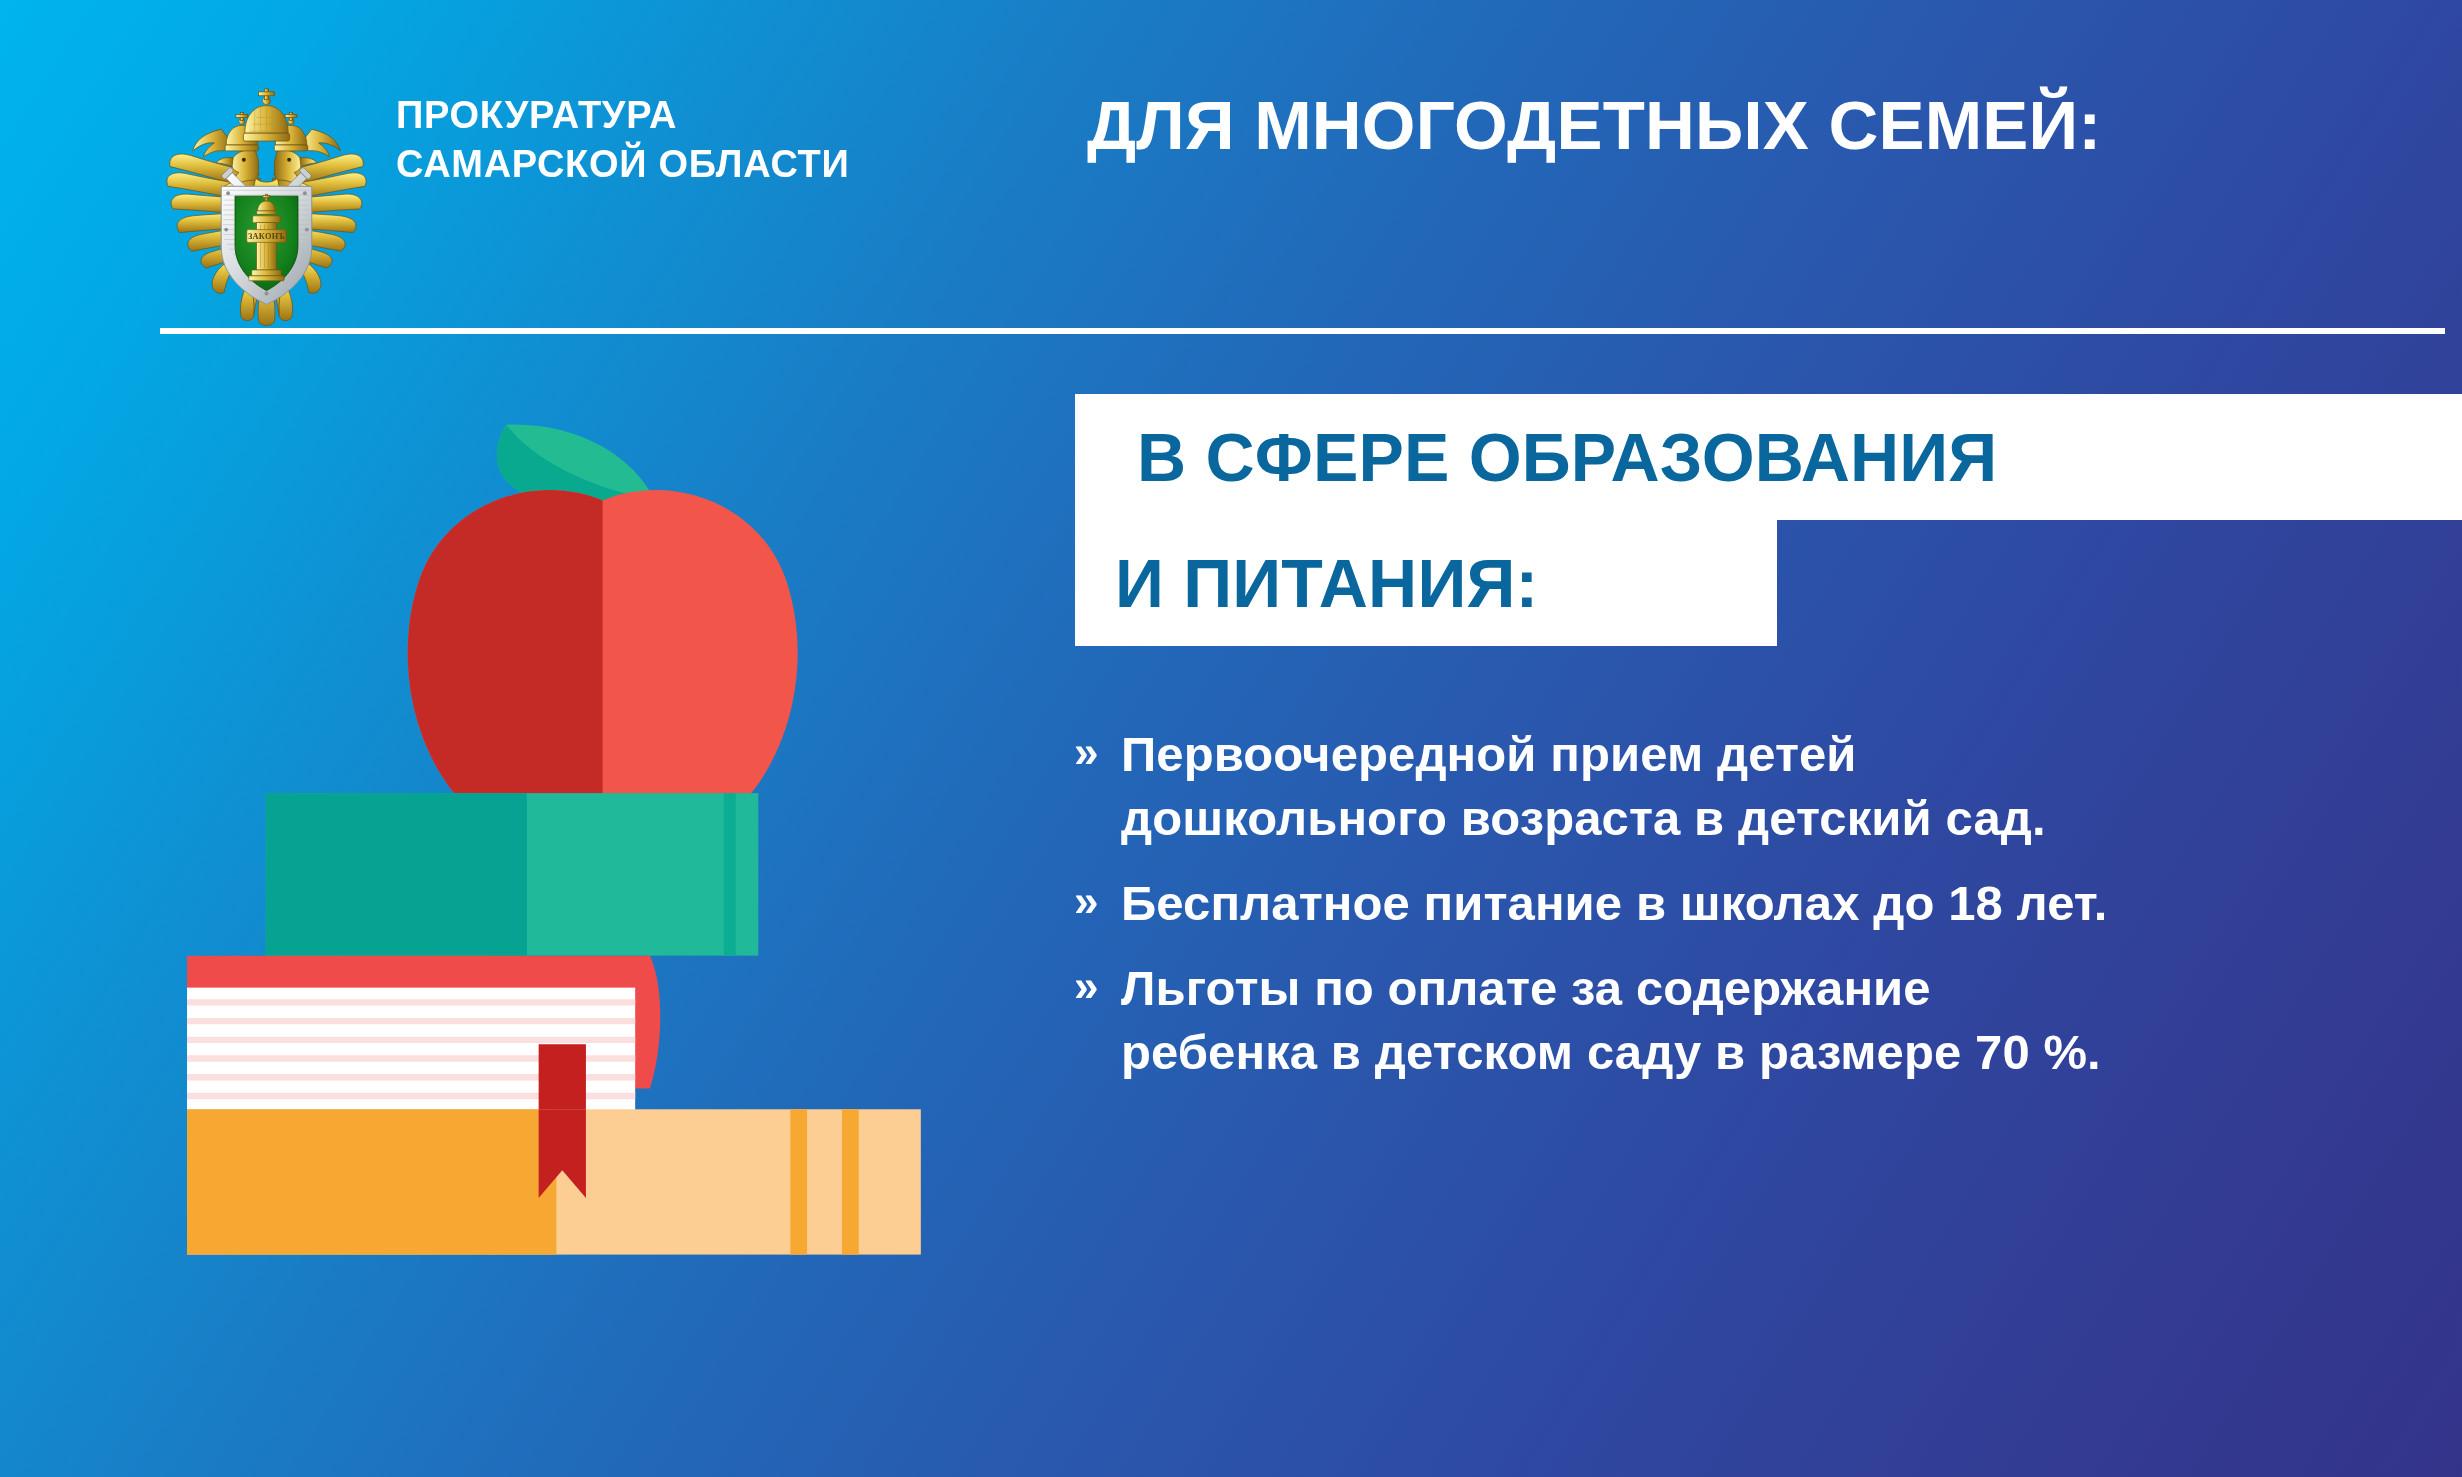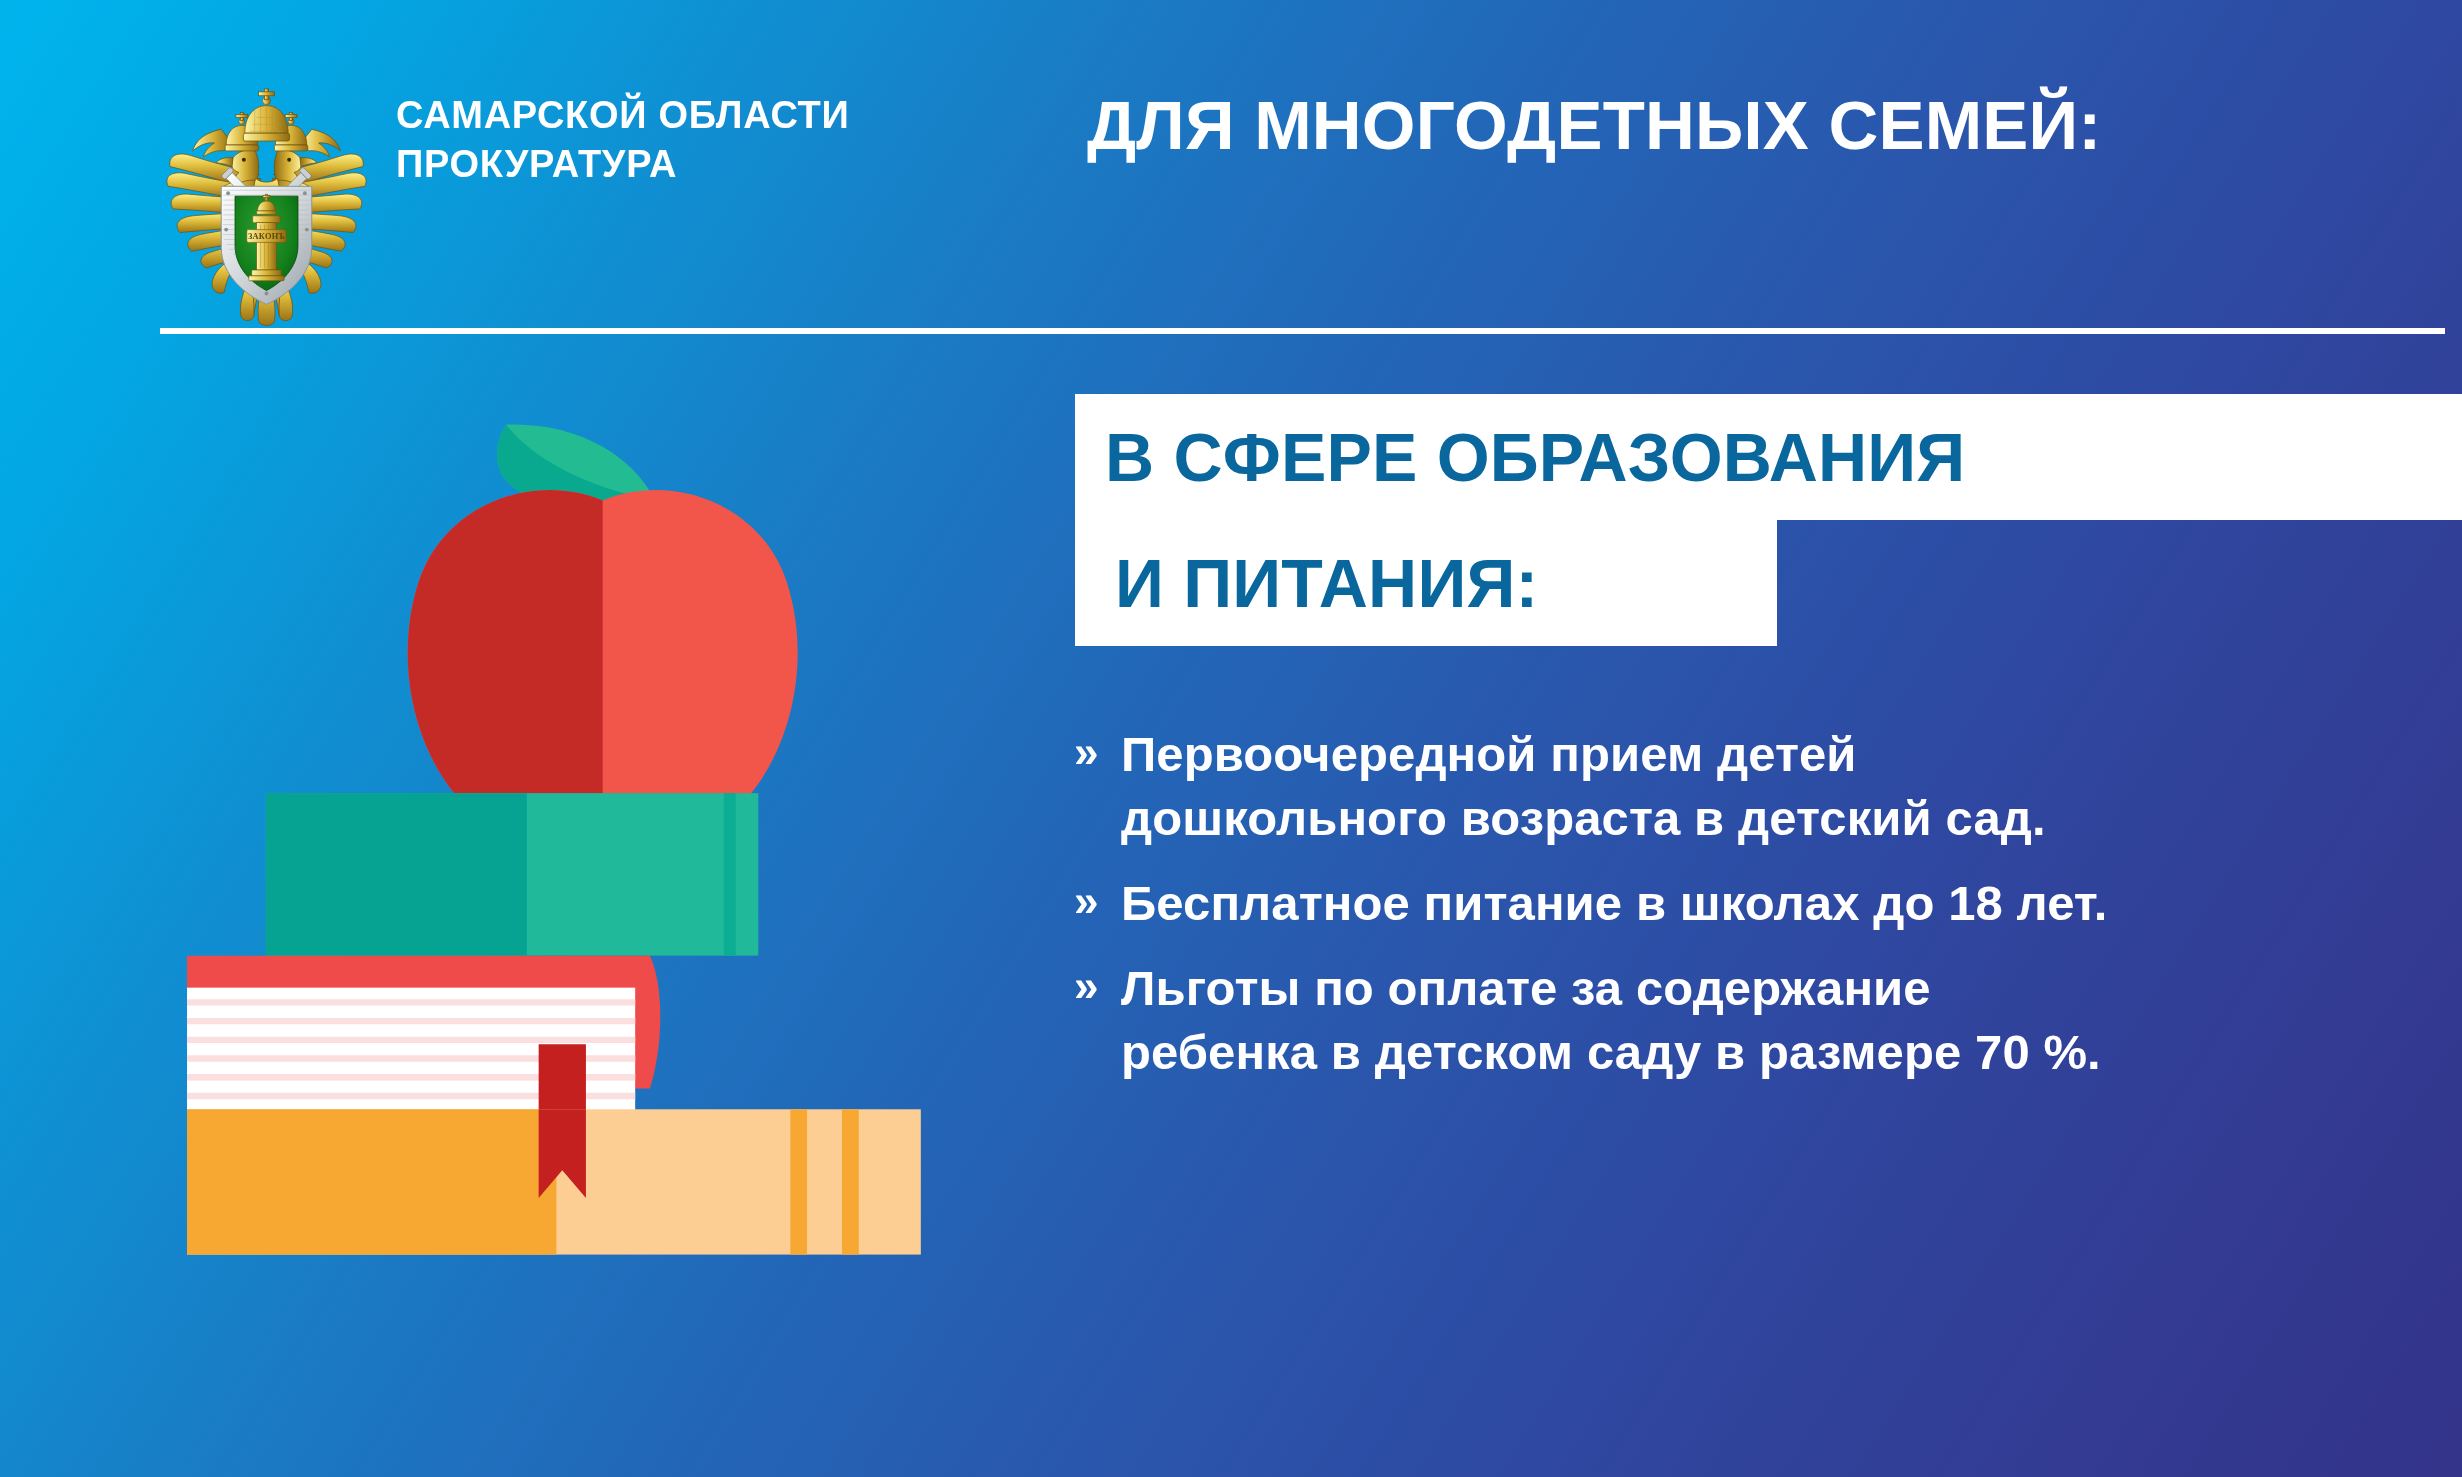--- a/index.html
+++ b/index.html
@@ -57,21 +57,21 @@
   .hbox{
     position:absolute;
     background:#ffffff;
     color:#0A679E;
     font-weight:700;
     font-size:68px;
     letter-spacing:0.2px;
     display:flex;align-items:center;
     white-space:nowrap;
   }
-  #hbox1{left:1075px;top:394px;width:1387px;height:126px;padding-left:30px;box-sizing:border-box;}
+  #hbox1{left:1075px;top:394px;width:1387px;height:126px;padding-left:62px;box-sizing:border-box;}
   #hbox2{left:1075px;top:520px;width:702px;height:126px;padding-left:40px;box-sizing:border-box;}
 
   
   #bullets{
     position:absolute;left:1074px;top:723px;
     width:1477px;
   }
   .bullet{
     display:flex;
     align-items:flex-start;
@@ -285,22 +285,22 @@
           <path d="M198 290 V378 M206 290 V378 M214 290 V378 M222 290 V378"></path>
         </g>
 
         <rect x="170" y="300" width="80" height="26" rx="3" fill="url(#goldH)"></rect>
         <text x="210" y="319" font-family="'Liberation Serif','DejaVu Serif',serif" font-size="17" font-weight="700" fill="#5A4408" text-anchor="middle" stroke="none" letter-spacing="0.5">ЗАКОНЪ</text>
       </g>
     </svg>
   </div>
 
   <div id="brand">
+    <div>ПРОКУРАТУРА</div>
     <div>САМАРСКОЙ ОБЛАСТИ</div>
-    <div>ПРОКУРАТУРА</div>
   </div>
 
   <div id="main-title">
     <div>ДЛЯ МНОГОДЕТНЫХ СЕМЕЙ:</div>
   </div>
 
   <div id="divider"></div>
 
   <div class="hbox" id="hbox1">В СФЕРЕ ОБРАЗОВАНИЯ</div>
   <div class="hbox" id="hbox2">И ПИТАНИЯ:</div>

